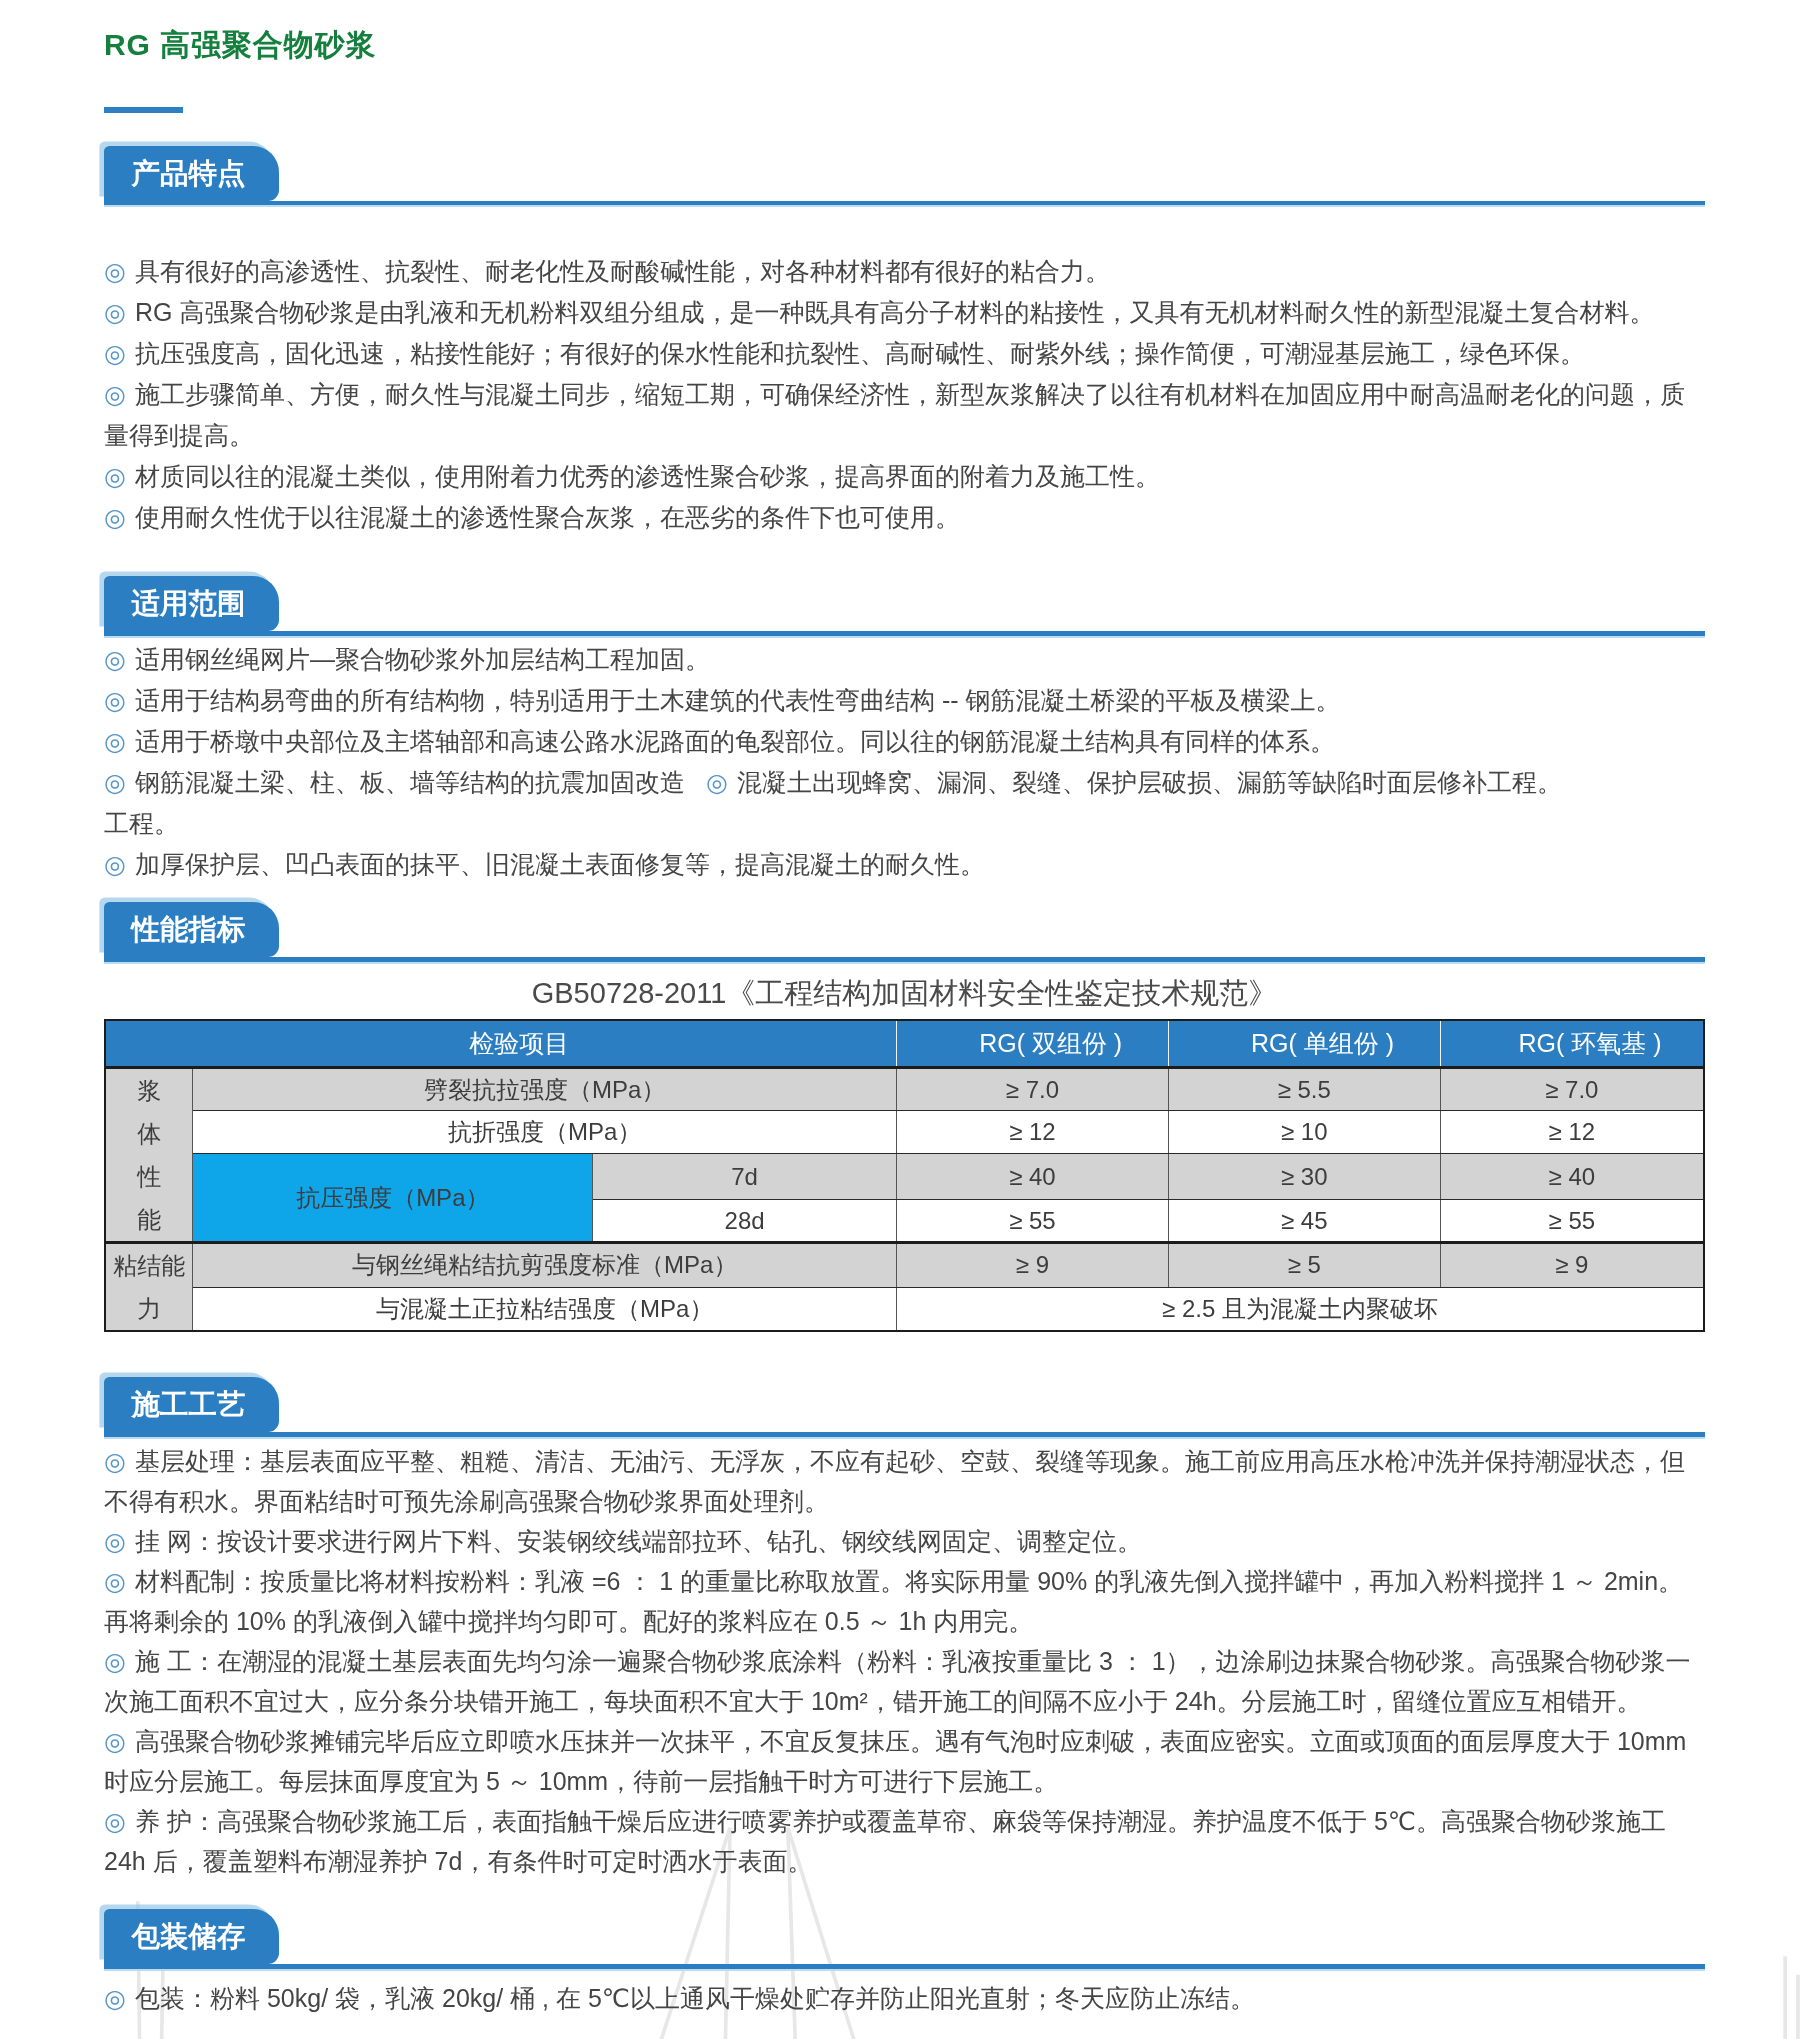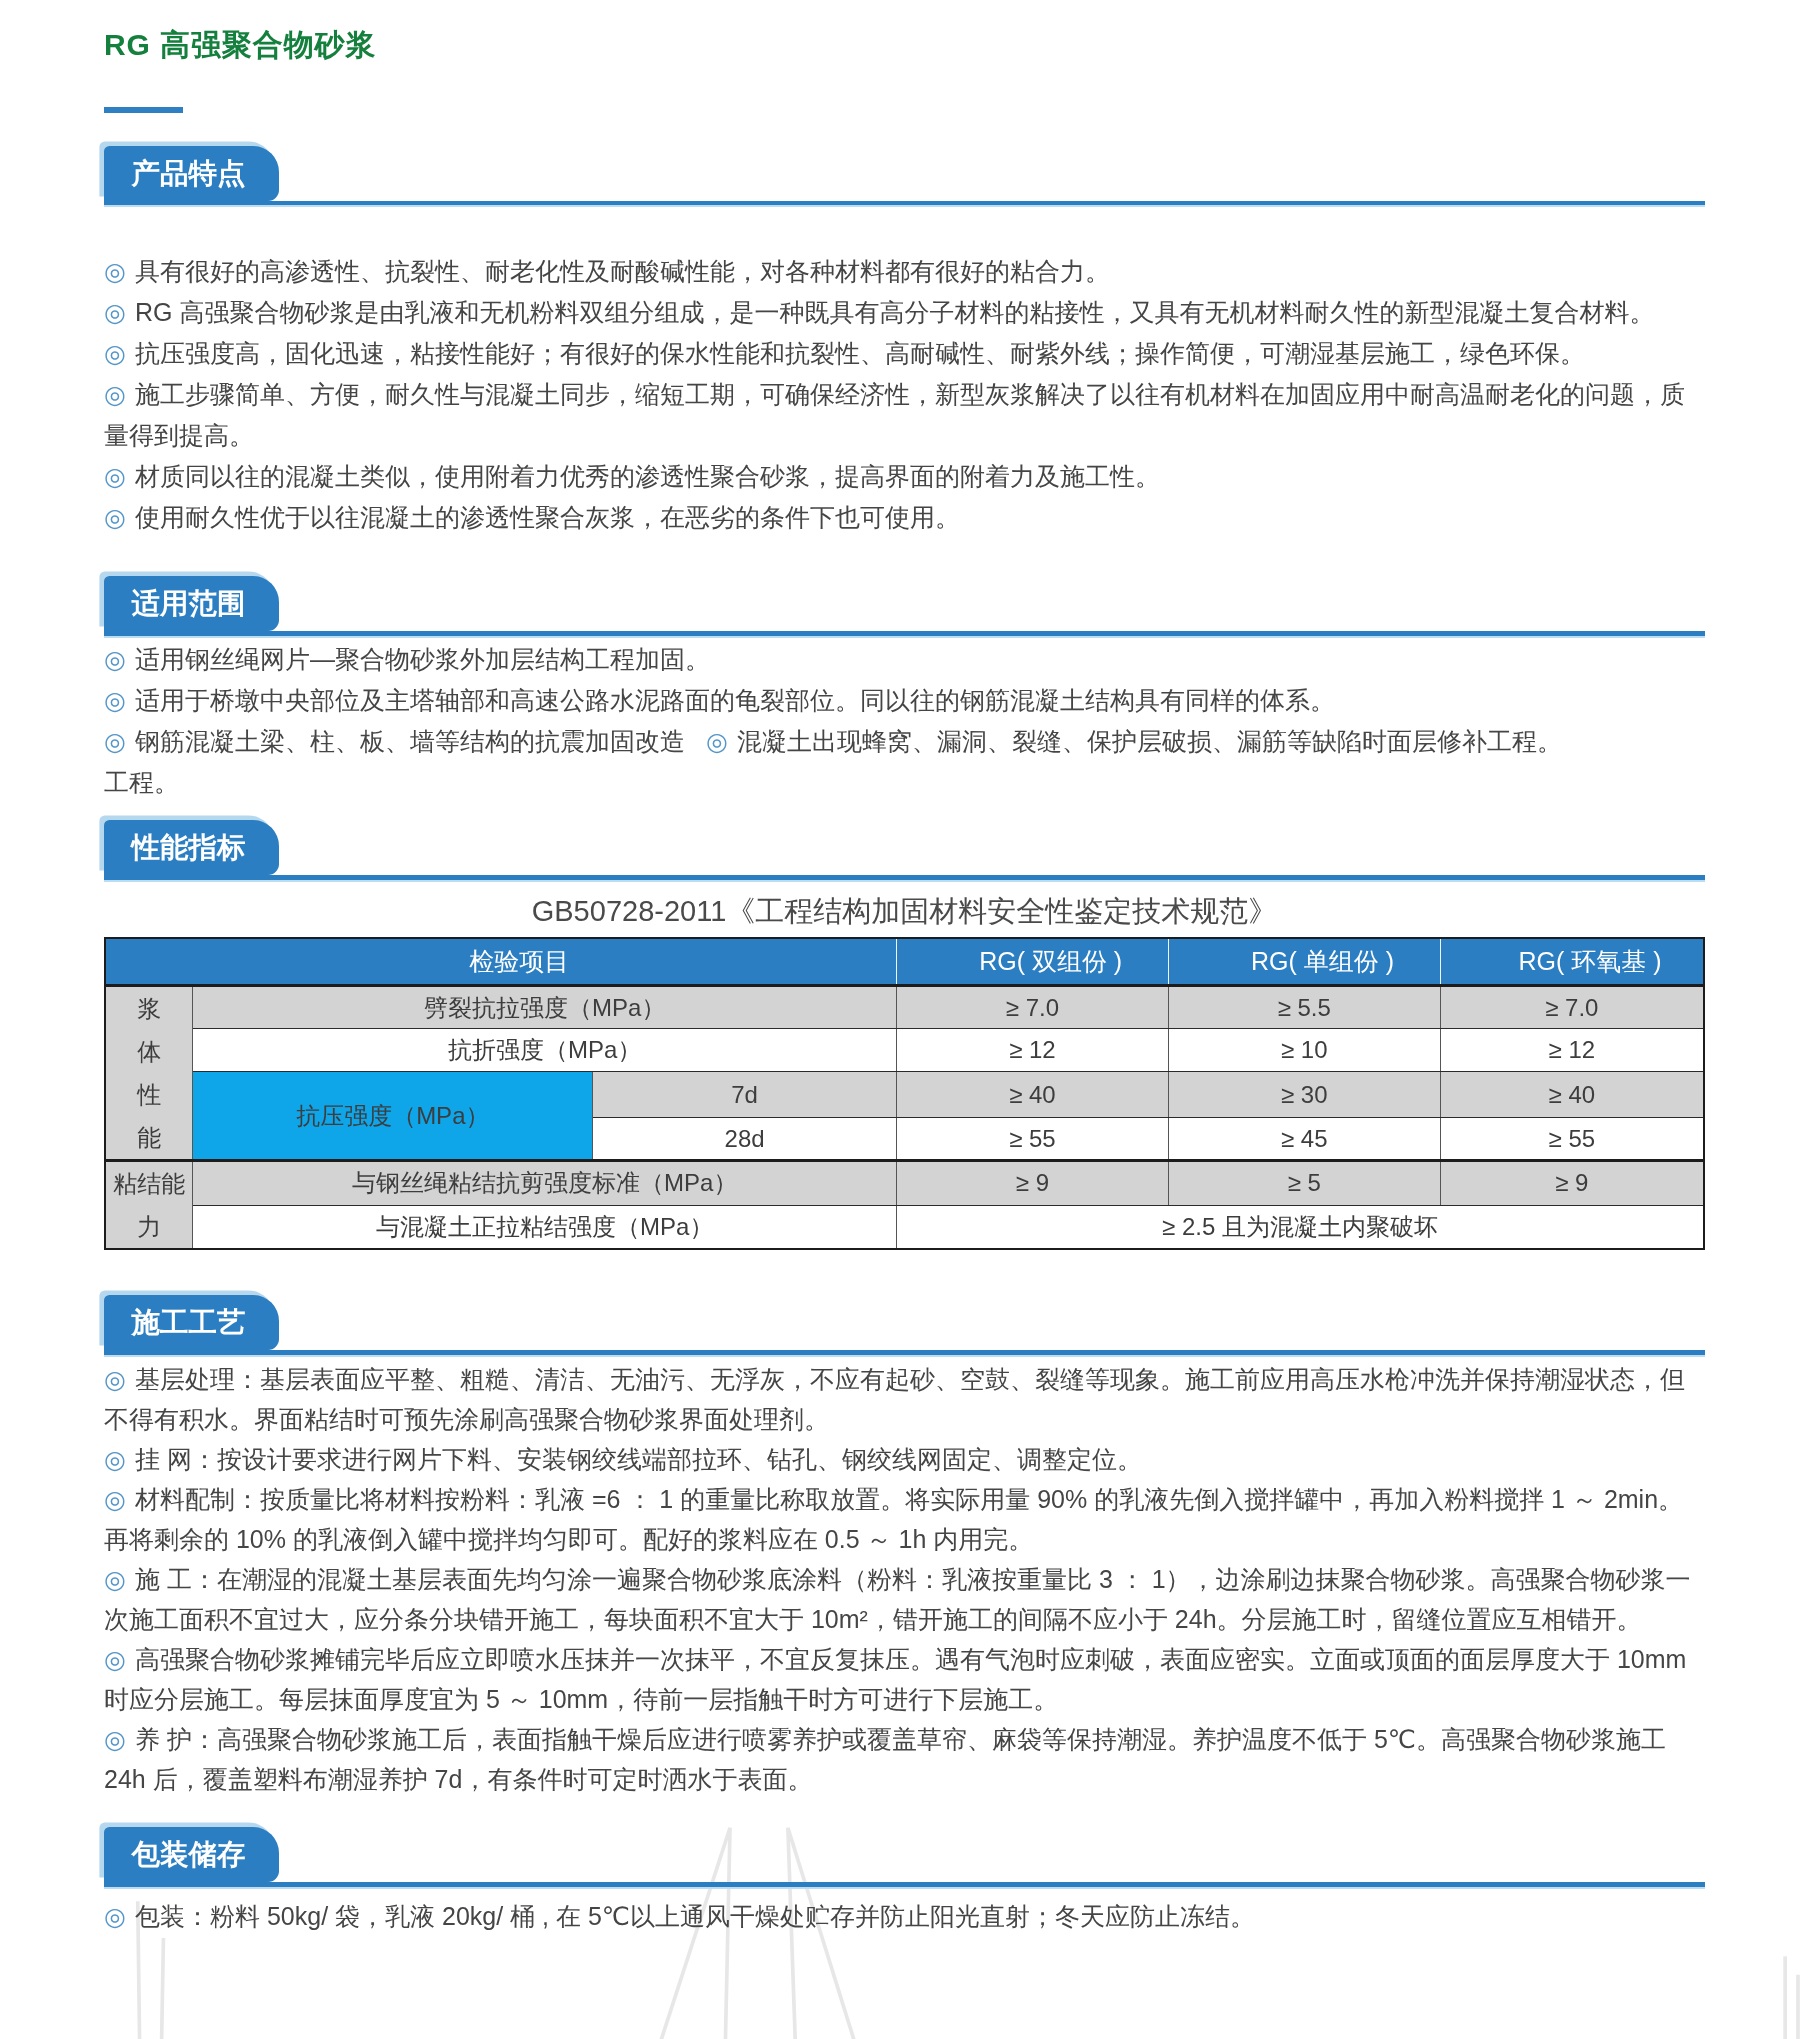--- a/index.html
+++ b/index.html
@@ -105,25 +105,27 @@
 
   <section class="sec-scope">
     <div class="section-head">
       <div class="tab">
         <span>适用范围</span>
       </div>
       <div class="rule"></div>
     </div>
     <div class="bullets">
       <p class="bullet"><span class="mk">◎</span><span class="tx">适用钢丝绳网片—聚合物砂浆外加层结构工程加固。</span></p>
+      <p class="bullet"><span class="mk">◎</span><span class="tx">适用于结构易弯曲的所有结构物，特别适用于土木建筑的代表性弯曲结构 -- 钢筋混凝土桥梁的平板及横梁上。</span></p>
       <p class="bullet"><span class="mk">◎</span><span class="tx">适用于桥墩中央部位及主塔轴部和高速公路水泥路面的龟裂部位。同以往的钢筋混凝土结构具有同样的体系。</span></p>
       <p class="bullet dual">
         <span class="part1"><span class="mk">◎</span><span class="tx">钢筋混凝土梁、柱、板、墙等结构的抗震加固改造工程。</span></span>
         <span class="part2"><span class="mk">◎</span><span class="tx">混凝土出现蜂窝、漏洞、裂缝、保护层破损、漏筋等缺陷时面层修补工程。</span></span>
       </p>
+      <p class="bullet"><span class="mk">◎</span><span class="tx">加厚保护层、凹凸表面的抹平、旧混凝土表面修复等，提高混凝土的耐久性。</span></p>
     </div>
   </section>
 
   <section class="sec-performance">
     <div class="section-head">
       <div class="tab">
         <span>性能指标</span>
       </div>
       <div class="rule"></div>
     </div>

